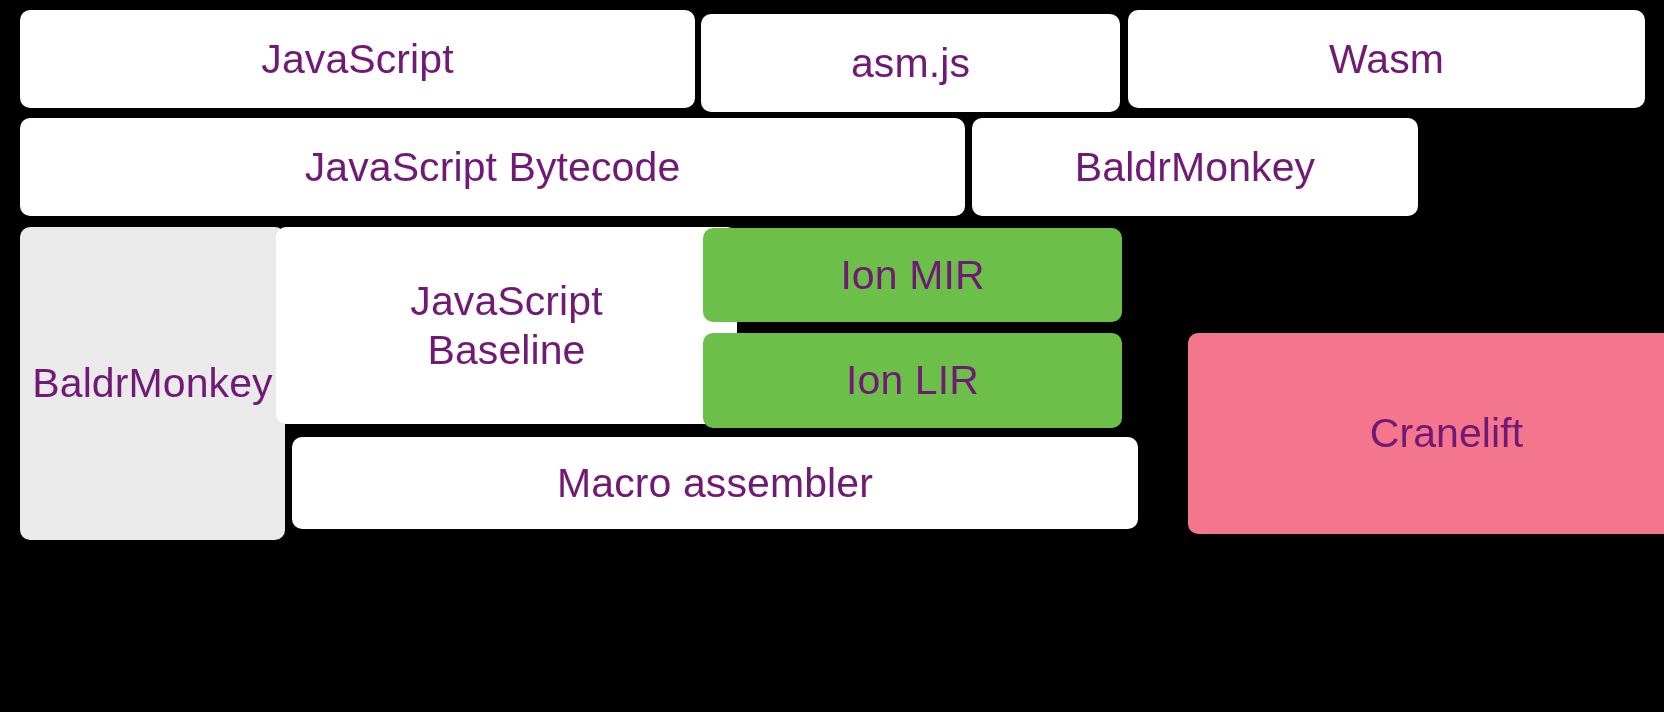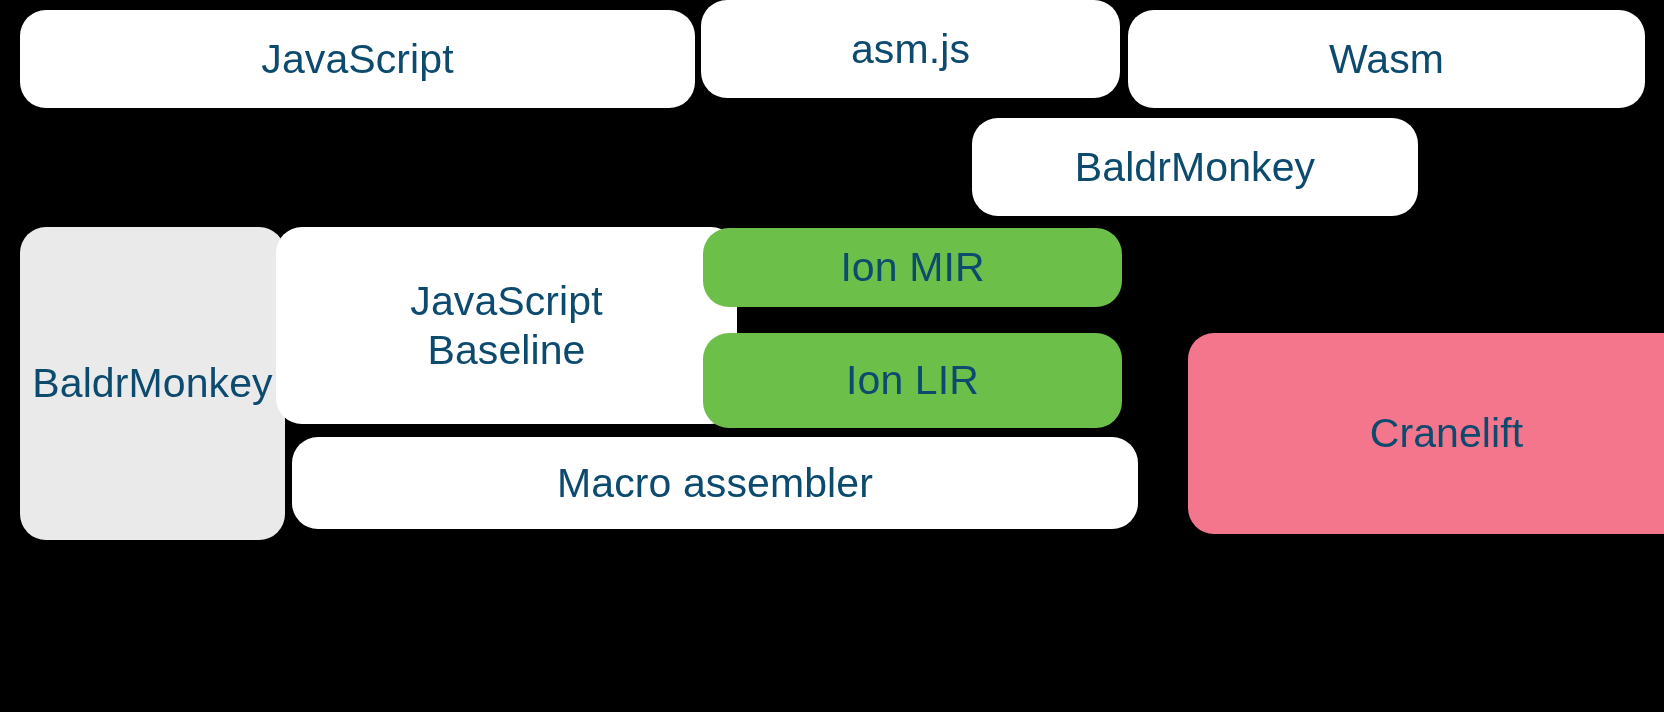--- a/index.html
+++ b/index.html
@@ -15,54 +15,55 @@
     overflow: hidden;
     font-family: "Liberation Sans", sans-serif;
   }
   .node {
     position: absolute;
     box-sizing: border-box;
     display: flex;
     align-items: center;
     justify-content: center;
     text-align: center;
-    border-radius: 26px;
-    color: #0c4a6e;
+    border-radius: 10px;
+    color: #701a75;
     font-size: 41px;
     line-height: 1.18;
     font-weight: 400;
     letter-spacing: 0.1px;
     white-space: pre-line;
     padding: 2px 8px;
   }
   .fill-white { background: #ffffff; }
   .fill-gray  { background: #eaeaea; }
   .fill-green { background: #6cc04a; }
   .fill-pink  { background: #f4768c; }
 </style>
 </head>
 <body>
 
 <div id="diagram">
 
   <div class="node fill-white" style="left:20px; top:10px; width:675px; height:98px;">JavaScript</div>
 
-  <div class="node fill-white" style="left:701px; top:0; width:419px; height:98px;">asm.js</div>
+  <div class="node fill-white" style="left:701px; top:14px; width:419px; height:98px;">asm.js</div>
 
   <div class="node fill-white" style="left:1128px; top:10px; width:517px; height:98px;">Wasm</div>
 
+  <div class="node fill-white" style="left:20px; top:118px; width:945px; height:98px;">JavaScript Bytecode</div>
 
   <div class="node fill-white" style="left:972px; top:118px; width:446px; height:98px;">BaldrMonkey</div>
 
   <div class="node fill-gray" style="left:20px; top:227px; width:265px; height:313px;">BaldrMonkey</div>
 
   <div class="node fill-white" style="left:276px; top:227px; width:461px; height:197px;">JavaScript
 Baseline</div>
 
-  <div class="node fill-green" style="left:703px; top:228px; width:419px; height:79px;">Ion MIR</div>
+  <div class="node fill-green" style="left:703px; top:228px; width:419px; height:94px;">Ion MIR</div>
 
   <div class="node fill-green" style="left:703px; top:333px; width:419px; height:95px;">Ion LIR</div>
 
   <div class="node fill-pink" style="left:1188px; top:333px; width:517px; height:201px;">Cranelift</div>
 
   <div class="node fill-white" style="left:292px; top:437px; width:846px; height:92px;">Macro assembler</div>
 
 
 </div>
 

